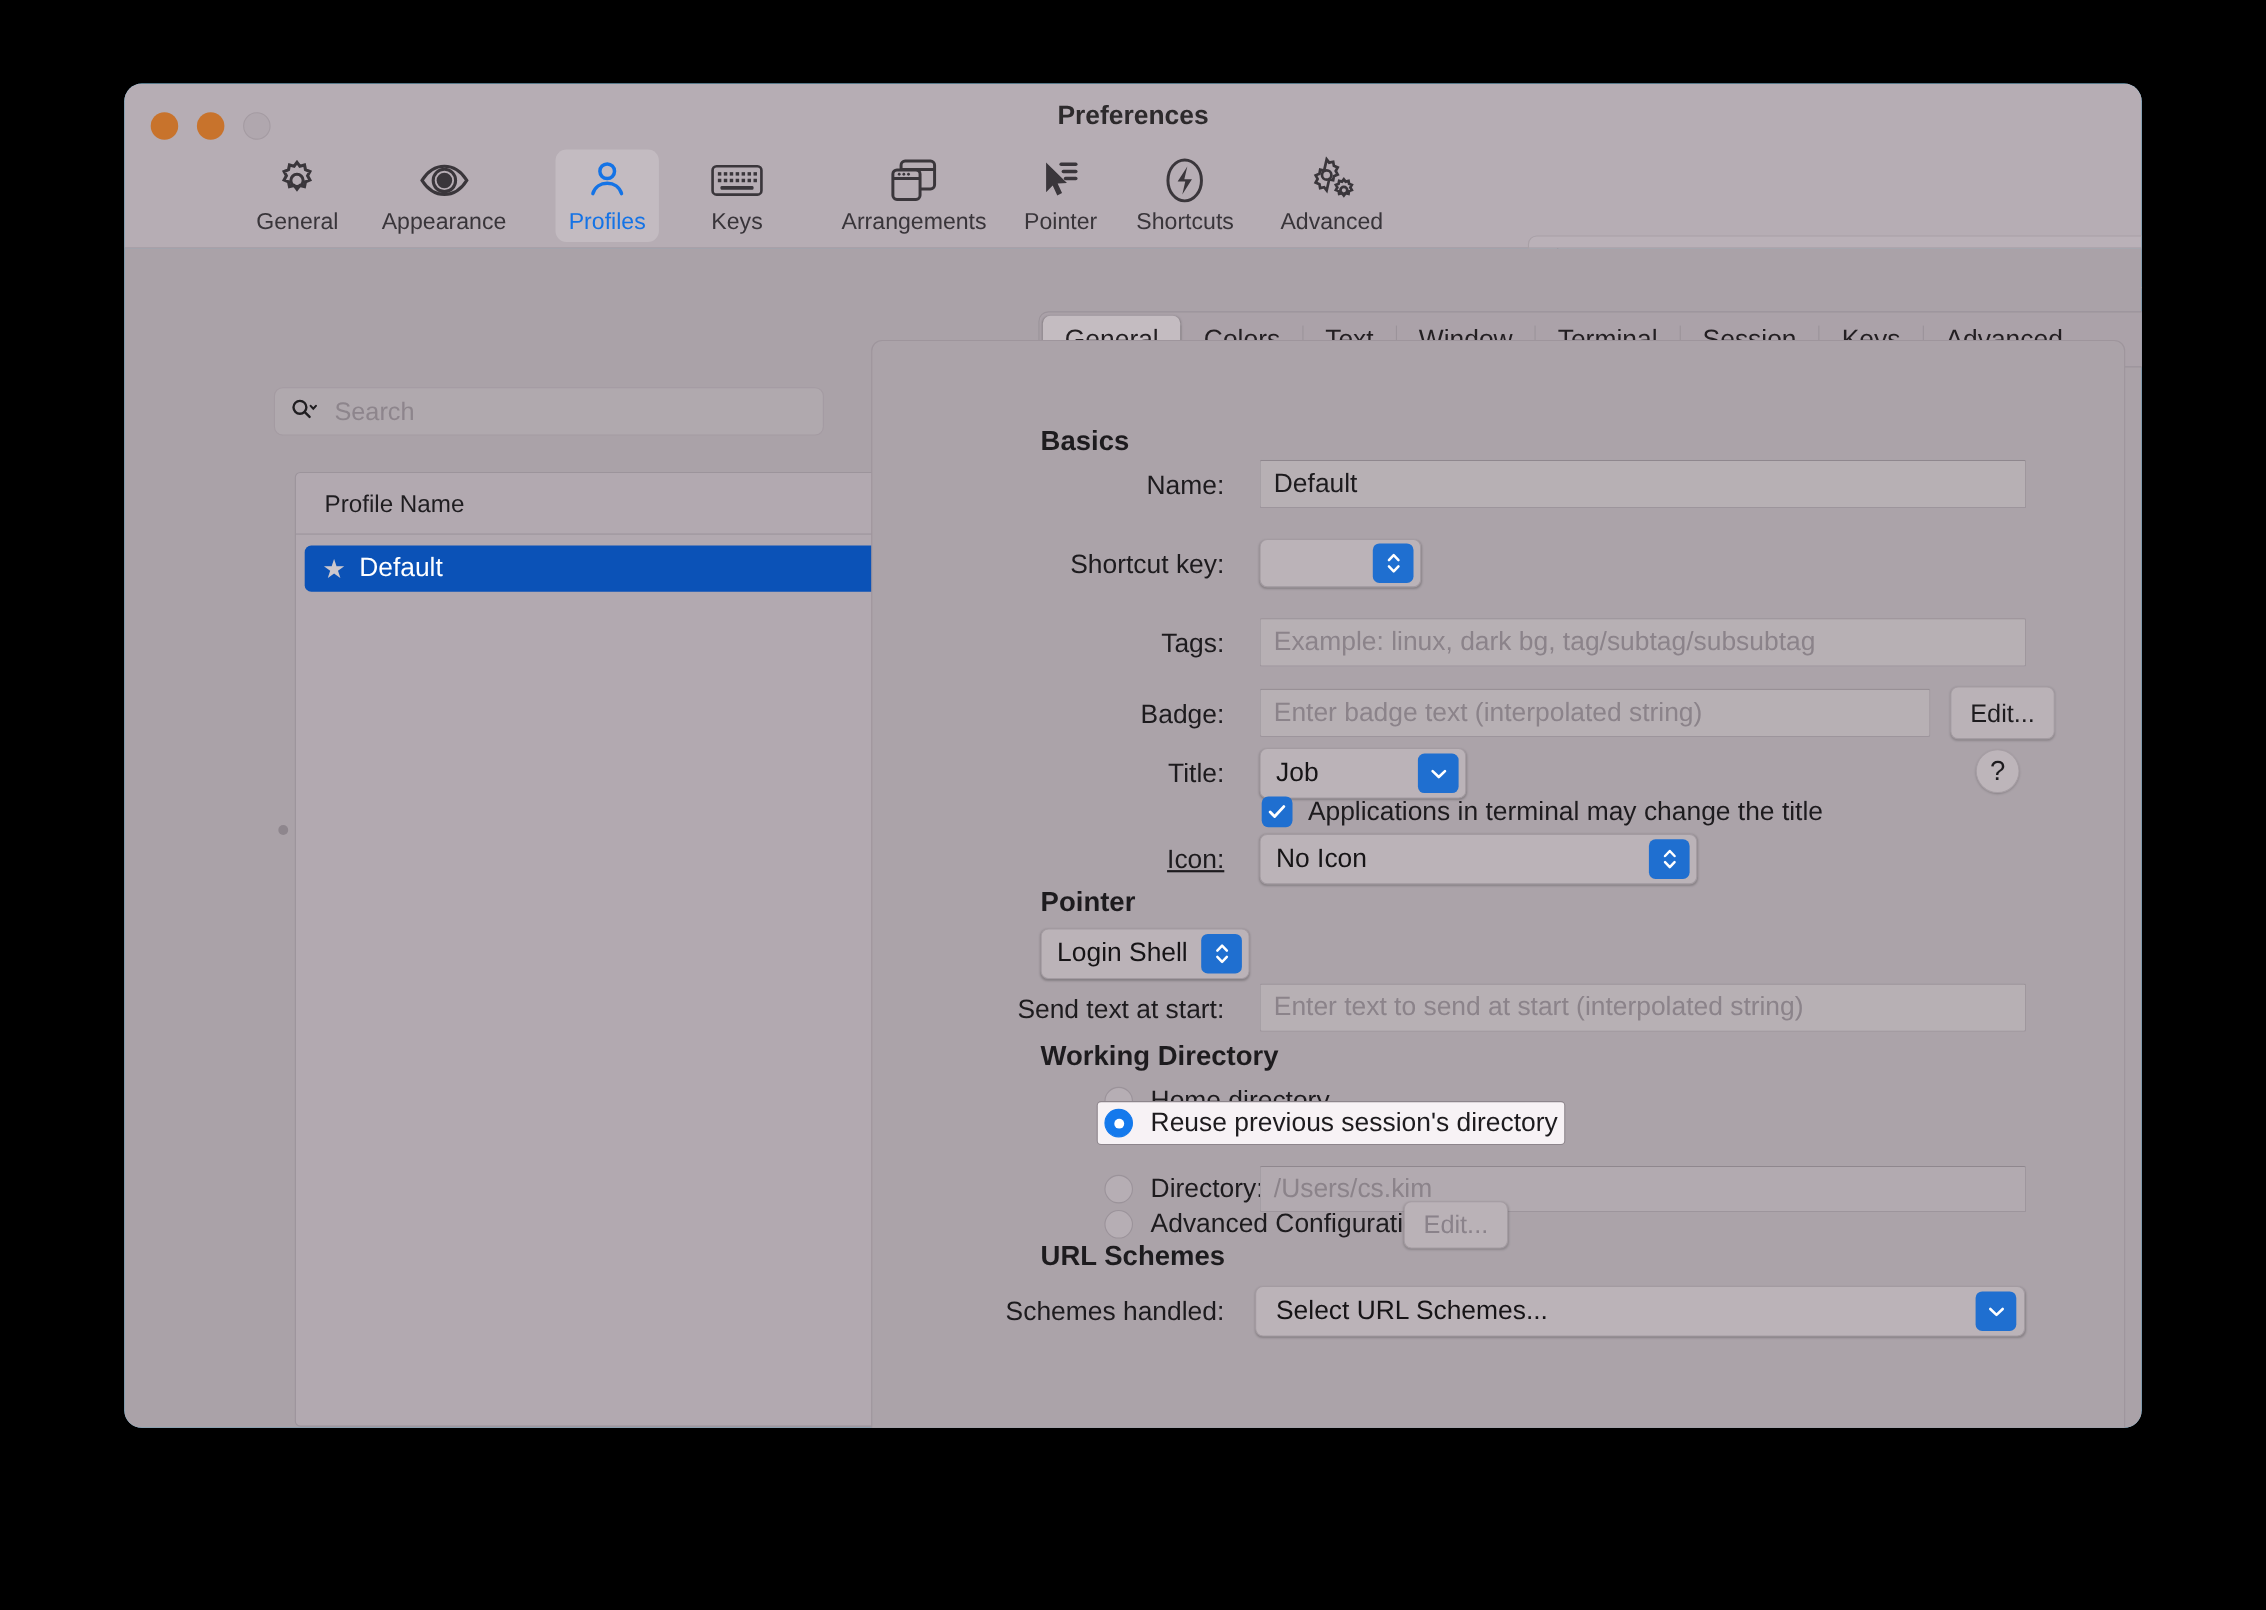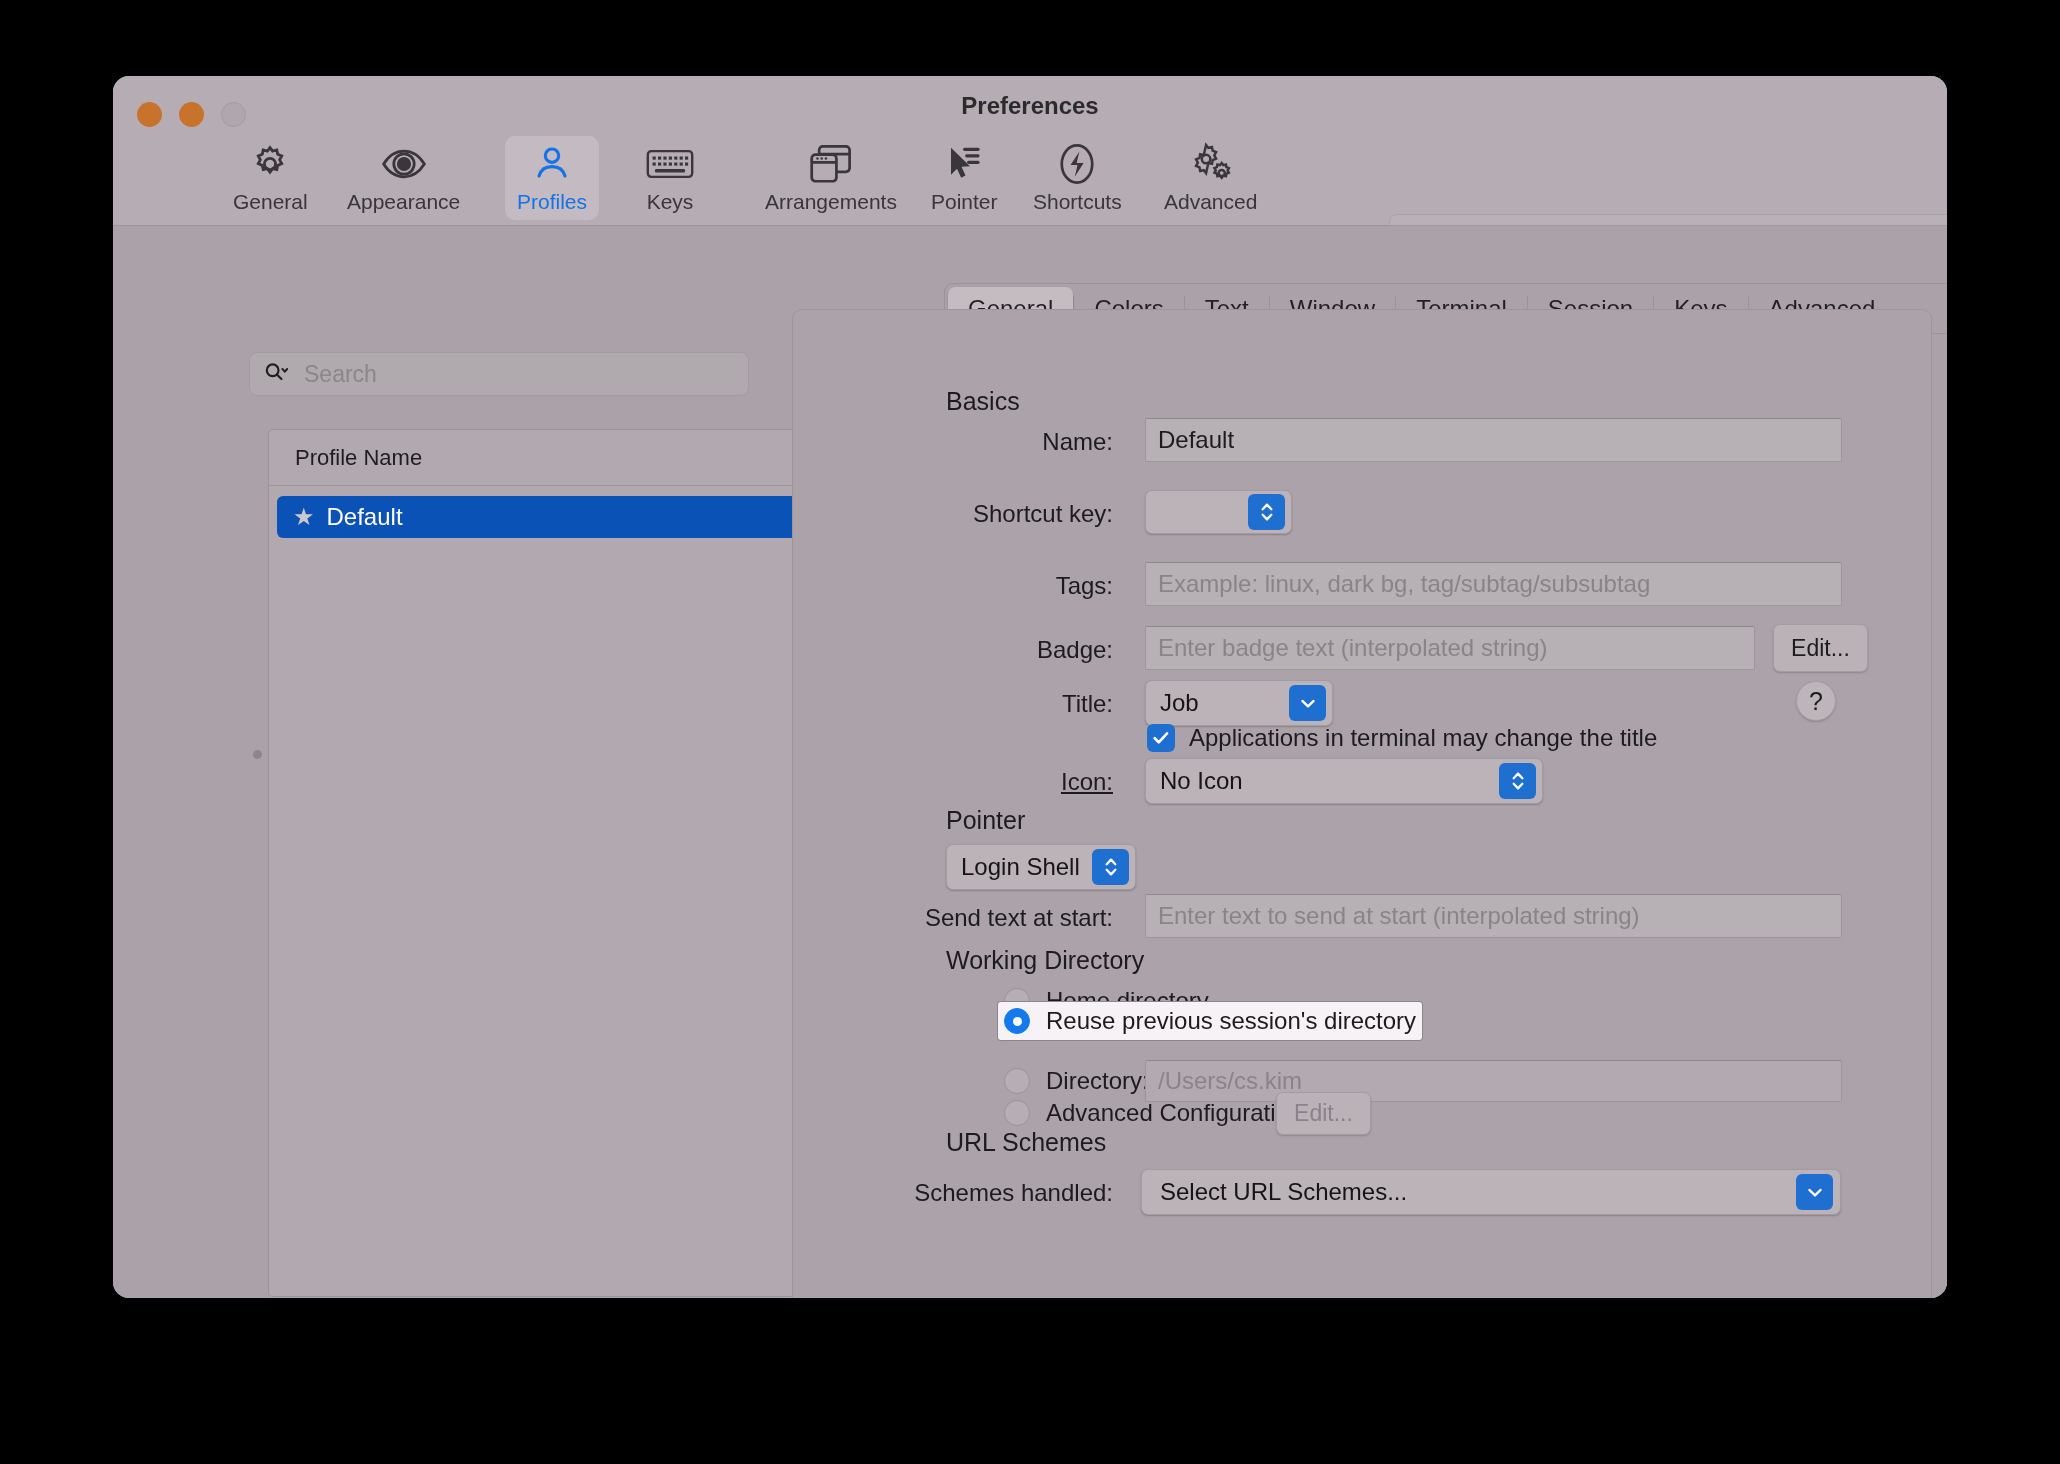--- a/index.html
+++ b/index.html
@@ -260,21 +260,21 @@
     background: #aba3a9;
     border: 1px solid #9e959c;
     border-radius: 10px;
     box-sizing: border-box;
   }
 
   
   .section-title {
     position: absolute;
     font-size: 25px;
-    font-weight: normal;
+    font-weight: bold;
     color: #1d1b1e;
   }
   .frow-label {
     position: absolute;
     font-size: 24px;
     color: #1d1b1e;
     text-align: right;
   }
   .textfield {
     position: absolute;

